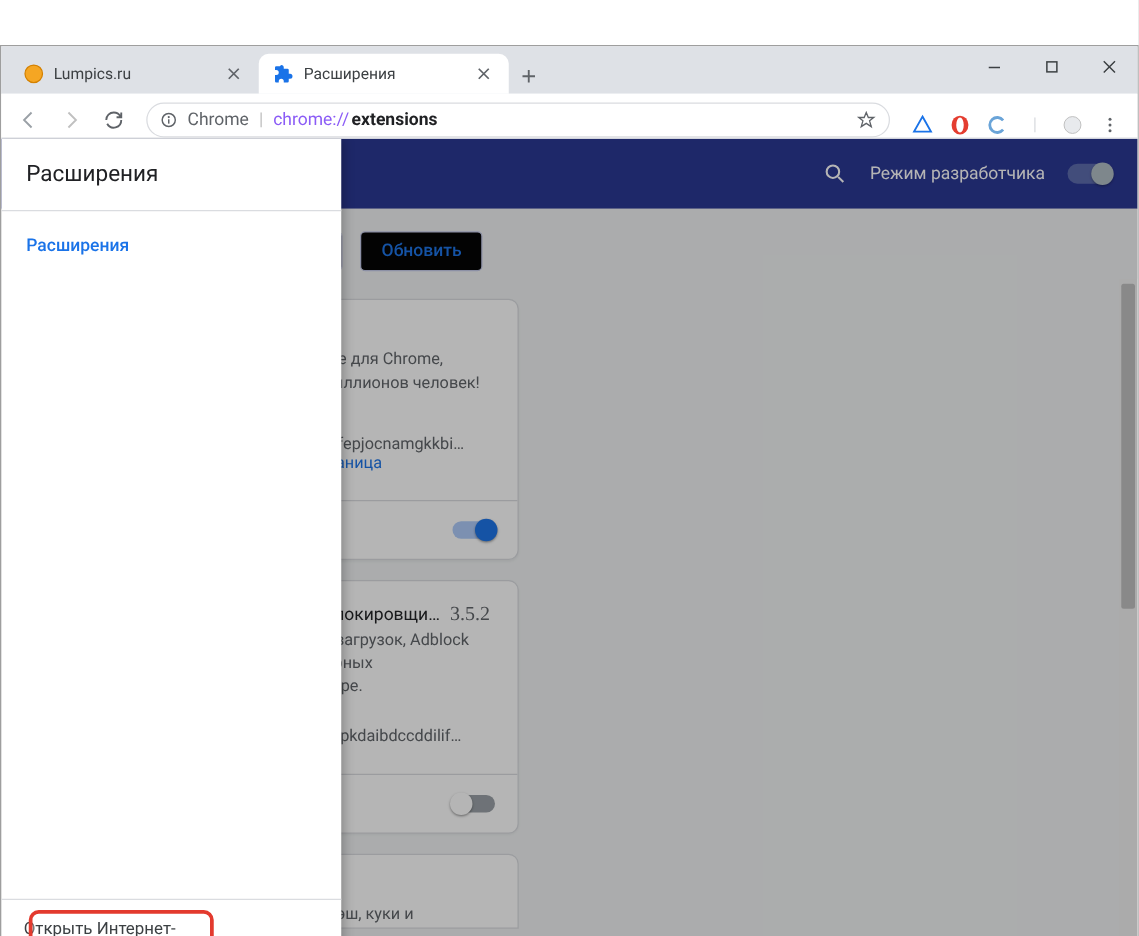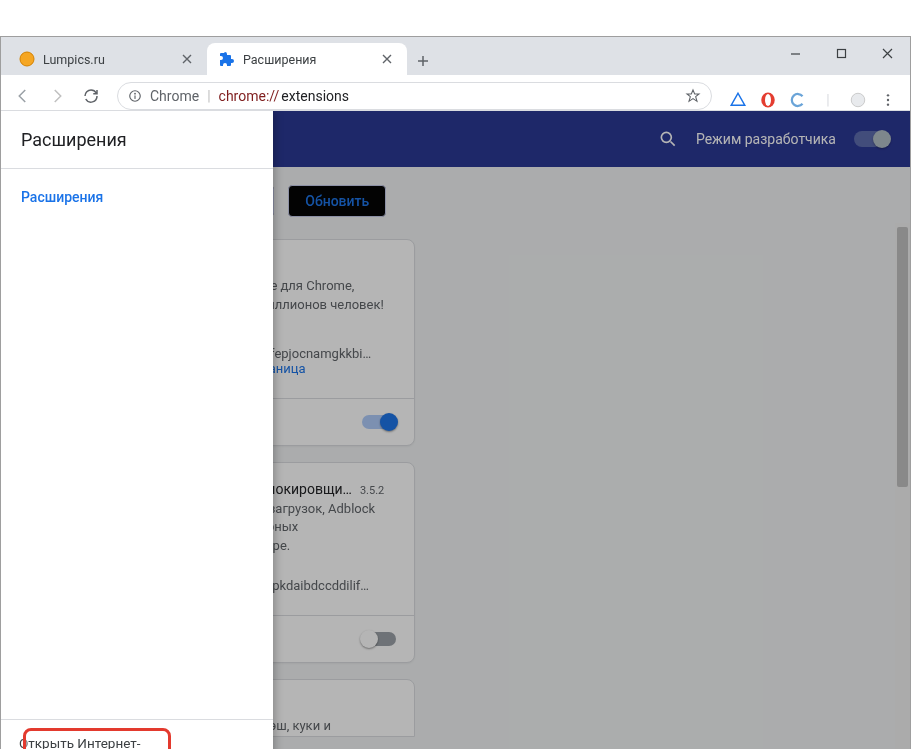--- a/index.html
+++ b/index.html
@@ -23,42 +23,42 @@
   .tab .favicon{width:16px;height:16px;display:inline-flex;align-items:center;justify-content:center;}
   .tab .title{flex:1;white-space:nowrap;overflow:hidden;text-overflow:ellipsis;}
   .tab .close{width:16px;height:16px;display:inline-flex;align-items:center;justify-content:center;color:#5f6368;}
   .newtab{width:28px;height:28px;margin:4px 0 0 2px;display:flex;align-items:center;justify-content:center;color:#5f6368;}
   .wincontrols{display:flex;}
   .wincontrols div{width:46px;height:32px;display:flex;align-items:center;justify-content:center;color:#3c4043;}
   .toolbar{height:36px;background:#fff;border-bottom:1px solid var(--border-grey);display:flex;align-items:flex-end;gap:6px;padding:0 8px;}
   .navbtn{width:28px;height:28px;display:flex;align-items:center;justify-content:center;color:#888;}
   .navbtn.enabled{color:#5f6368;}
   .address{flex:1;height:28px;border:1px solid var(--border-grey);border-radius:14px;margin:0 6px;display:flex;align-items:center;padding:0 10px;gap:8px;color:#5f6368;font-size:14px;}
-  .address .host{color:#7f1d1d;}
+  .address .host{color:#8b5cf6;}
   .address .path{color:#202124;}
   .address .star{margin-left:auto;}
   .ext-icons{display:flex;align-items:center;gap:10px;padding:0 4px;}
   .ext-icons span{width:20px;height:20px;display:flex;align-items:center;justify-content:center;}
   .content{flex:1;position:relative;overflow:hidden;}
   
   .extpage{position:absolute;inset:0;display:flex;flex-direction:column;}
   .ext-header{height:56px;background:#283593;color:#fff;display:flex;align-items:center;justify-content:flex-end;padding:0 20px;gap:18px;font-size:14px;}
   .dev-toggle{width:36px;height:16px;border-radius:8px;background:#5b6aad;position:relative;}
   .dev-toggle::after{content:"";position:absolute;width:18px;height:18px;background:#b0bec5;border-radius:50%;top:-1px;right:-1px;box-shadow:0 1px 2px rgba(0,0,0,.3);}
   .ext-body{background:var(--page-bg);flex:1;padding:18px 14px 18px 14px;overflow:hidden;position:relative;}
   .actionrow{display:flex;gap:14px;margin:0 0 22px 0;}
   .pill-btn{border:1px solid #c5cae9;background:#000000;color:var(--chrome-blue);padding:7px 16px;border-radius:4px;font-weight:500;font-size:14px;}
   .cards{display:flex;flex-direction:column;gap:16px;max-width:400px;margin-left:0;}
   .card{background:#fff;border:1px solid var(--border-grey);border-radius:8px;padding:18px 18px 12px 18px;box-shadow:0 1px 2px rgba(0,0,0,.05);display:flex;flex-direction:column;gap:8px;}
   .card-top{display:flex;gap:14px;align-items:flex-start;}
   .card-icon{width:36px;height:36px;flex-shrink:0;}
   .card-meta{flex:1;min-width:0;}
   .card-title{display:flex;align-items:baseline;gap:8px;}
   .card-title .name{font-size:14px;color:#202124;white-space:nowrap;overflow:hidden;text-overflow:ellipsis;}
-  .card-title .ver{font-size:11px;color:var(--text-grey);}
+  .card-title .ver{font-size:16px;color:var(--text-grey);font-family:Liberation Serif, serif;}
   .card-desc{font-size:13px;color:var(--text-grey);line-height:1.45;margin-top:3px;}
   .card-id{font-size:13px;color:var(--text-grey);margin-top:12px;white-space:nowrap;overflow:hidden;text-overflow:ellipsis;}
   .card-debug{font-size:13px;color:var(--text-grey);}
   .card-debug a{color:var(--chrome-blue);text-decoration:none;}
   .card-footer{display:flex;align-items:center;gap:10px;border-top:1px solid var(--border-grey);margin:14px -18px -12px;padding:8px 18px;}
   .link-btn{border:1px solid var(--border-grey);background:#fff;color:var(--chrome-blue);padding:6px 14px;border-radius:4px;font-size:14px;font-weight:500;}
   .switch{margin-left:auto;width:34px;height:14px;border-radius:7px;background:#9aa0a6;position:relative;}
   .switch::after{content:"";position:absolute;width:18px;height:18px;border-radius:50%;top:-2px;left:-2px;background:#fff;box-shadow:0 1px 2px rgba(0,0,0,.4);}
   .switch.on{background:#aecbfa;}
   .switch.on::after{left:auto;right:-2px;background:var(--chrome-blue);}
@@ -161,21 +161,21 @@
       <span>
           <svg width="14" height="14" viewBox="0 0 24 24">
             <circle cx="12" cy="12" r="9" fill="none" stroke="#5f6368" stroke-width="2"></circle>
             <circle cx="12" cy="8" r="1.5" fill="#5f6368"></circle>
             <rect x="11" y="11" width="2" height="6" fill="#5f6368"></rect>
           </svg>
         </span>
       <span>Chrome</span>
       <span style="color:#c0c0c0">|</span>
       <span class="host">chrome://</span>
-        <span class="path" style="margin-left:-6px;font-weight:400">extensions</span>
+        <span class="path" style="margin-left:-6px;font-weight:700">extensions</span>
       <span class="star">
           <svg width="16" height="16" viewBox="0 0 24 24">
             <path d="M12 3l2.5 6H21l-5 4 2 7-6-4-6 4 2-7-5-4h6.5z" fill="none" stroke="#5f6368" stroke-width="1.6"></path>
           </svg>
         </span>
     </div>
     <div class="ext-icons">
       <span>
           <svg width="18" height="18" viewBox="0 0 24 24">
             <path d="M12 3l9 16H3z" fill="none" stroke="#1a73e8" stroke-width="2"></path>

